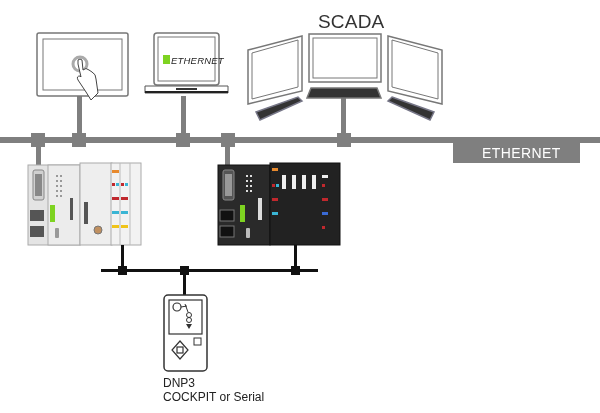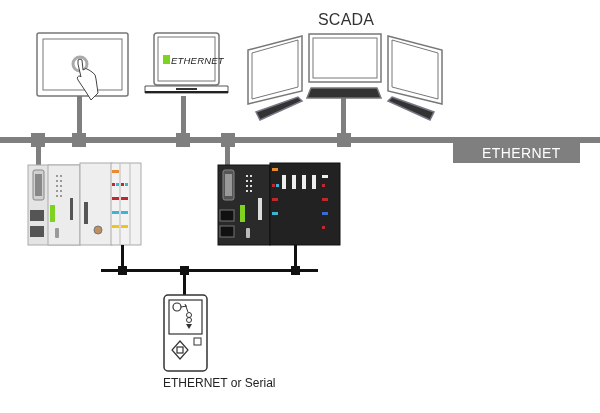--- a/index.html
+++ b/index.html
@@ -1,19 +1,19 @@
 <!DOCTYPE html>
 <html><head>
 <meta charset="utf-8">
 <style>
   html, body { margin:0; padding:0; background:#ffffff; }
   body { width:600px; height:413px; position:relative; overflow:hidden; font-family:"Liberation Sans", sans-serif; }
   svg.main { position:absolute; left:0; top:0; }
   .lbl { position:absolute; color:#222; font-family:"Liberation Sans", sans-serif; }
-  .scada-label { left:318px; top:11px; font-size:16px; letter-spacing:0.2px; color:#333; }
+  .scada-label { left:318px; top:11px; font-size:19px; letter-spacing:0.2px; color:#333; }
   .eth-label { left:482px; top:145px; font-size:14px; color:#ffffff; letter-spacing:0.4px;text-align:center; }
   .dnp-label { left:163px; top:376px; font-size:12px; line-height:14px; color:#222; }
   .cockpit-label { left:171px; top:55px; font-size:9.5px; font-style:italic; color:#222; letter-spacing:0.2px; }
 </style>
 </head>
 <body>
 
 <svg class="main" width="600" height="413" viewBox="0 0 600 413">
 
   <g>
@@ -178,14 +178,15 @@
       <polygon points="180,341 188,350 180,359 172,350"></polygon>
       <rect x="177" y="347" width="6" height="6"></rect>
     </g>
   </g>
 </svg>
 
 <div class="lbl scada-label">SCADA</div>
 <div class="lbl eth-label">ETHERNET</div>
 <div class="lbl cockpit-label">ETHERNET</div>
 <div class="lbl dnp-label">
-  <div>ETHERNET or Serial</div>
+  <div>DNP3</div>
+  <div>COCKPIT or Serial</div>
 </div>
 
 </body></html>

